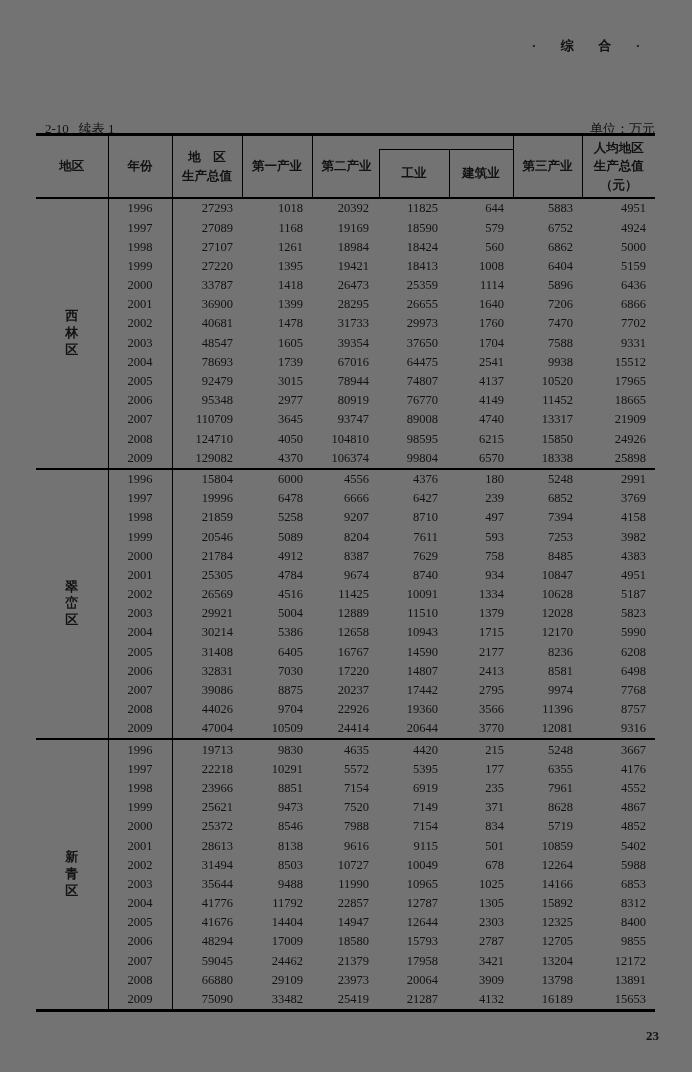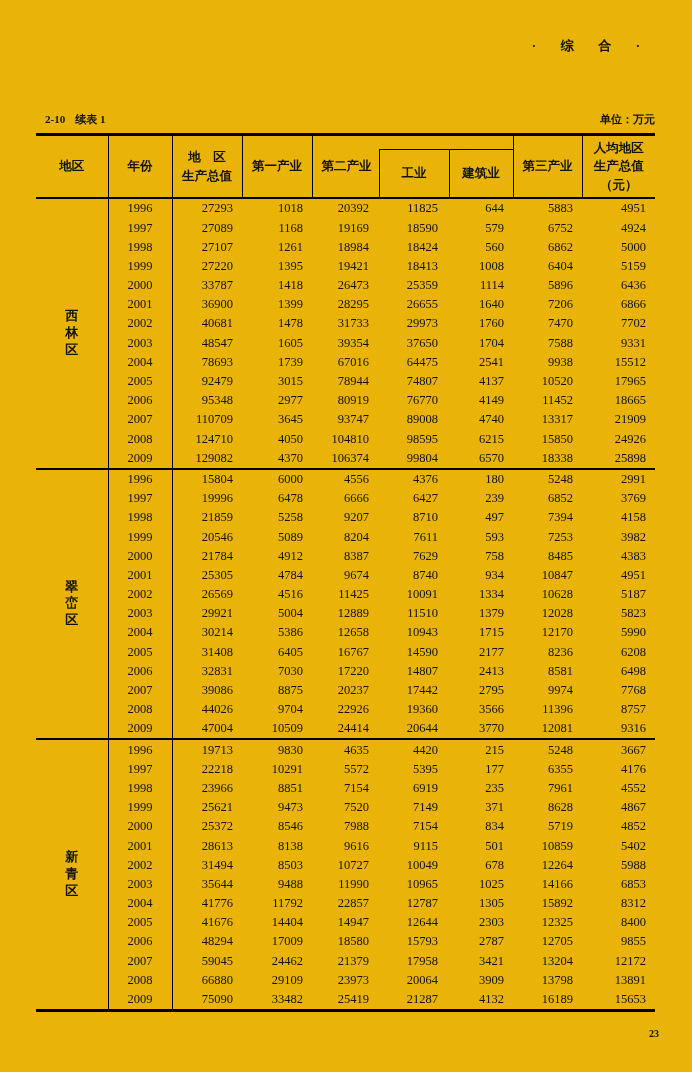--- a/index.html
+++ b/index.html
@@ -1,25 +1,25 @@
 <!DOCTYPE html>
 <html><head>
 <meta charset="utf-8">
 <style>
   html,body{margin:0;padding:0;}
   .page{
     position:relative; width:692px; height:1072px;
-    background:#eab308; color:#121212; overflow:hidden;
+    background:#737373; color:#121212; overflow:hidden;
     font-family:"Liberation Serif","DejaVu Serif",serif;
   }
   .corner{
     position:absolute; top:37px; right:46px;
     font-size:13px; font-weight:bold; letter-spacing:6px; white-space:pre;
   }
-  .meta-row{ position:absolute; top:112px; left:45px; right:37px; height:18px; font-size:11px; font-weight:bold;}
+  .meta-row{ position:absolute; top:120px; left:45px; right:37px; height:18px; font-size:13px; font-weight:normal;}
   .meta-left{ float:left;}
   .meta-left .code{ margin-right:10px;}
   .meta-right{ float:right;}
   table.stat{
     position:absolute; left:36px; top:133px; width:619px;
     border-collapse:collapse; table-layout:fixed;
     border-top:3px solid #000; border-bottom:3px solid #000;
   }
   col.c-region{width:72px} col.c-year{width:64px} col.c-gdp{width:70px}
   col.c-pri{width:70px} col.c-sec{width:66px} col.c-ind{width:69px}
@@ -52,21 +52,21 @@
     text-align:center; vertical-align:middle;
     font-size:13px; font-weight:bold;
   }
   td.region-cell div{ line-height:1.3; }
   td.year-cell{
     text-align:center; border-left:1px solid #000; border-right:1px solid #000;font-family:Liberation Serif, serif;
   }
   td.num-cell{ text-align:right; padding-right:9px; }
   .page-number{
     position:absolute; top:1028px; right:33px;
-    font-size:10px; font-weight:bold;
+    font-size:13px; font-weight:bold;
   }
 </style>
 </head>
 <body>
 
 <div class="page">
 
   <div class="corner">·  综  合  ·</div>
 
   <div class="meta-row">

